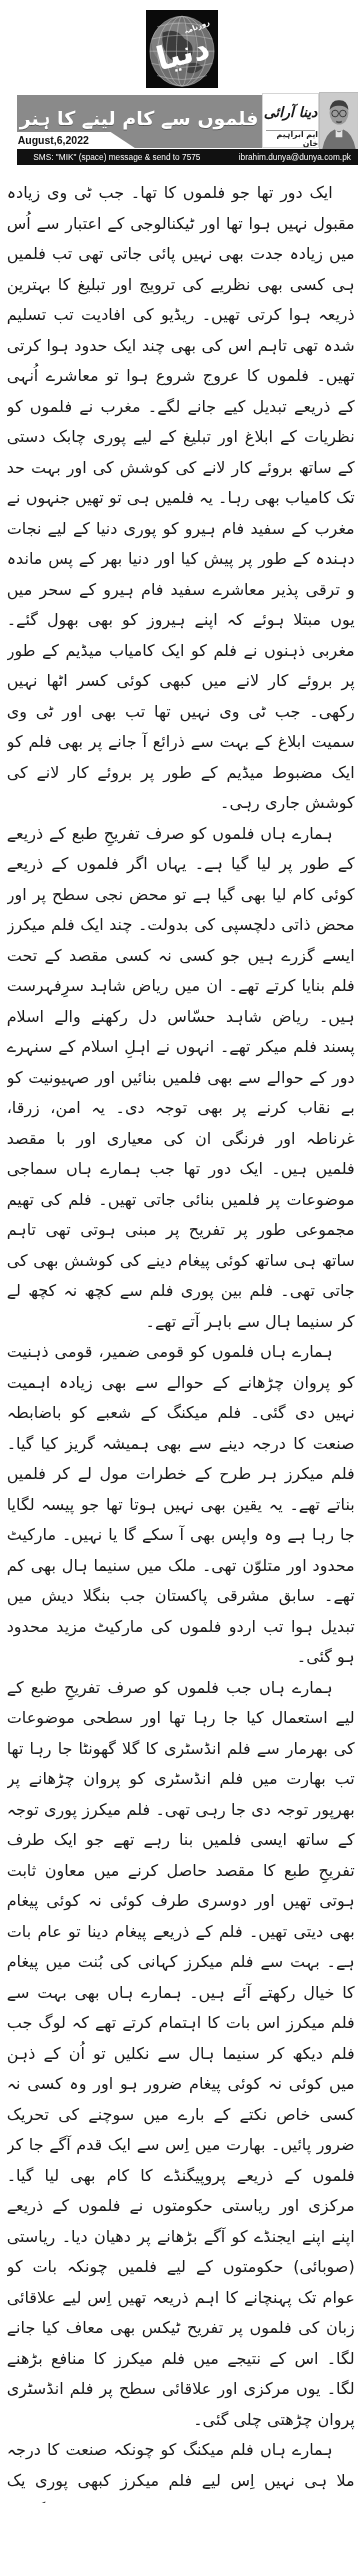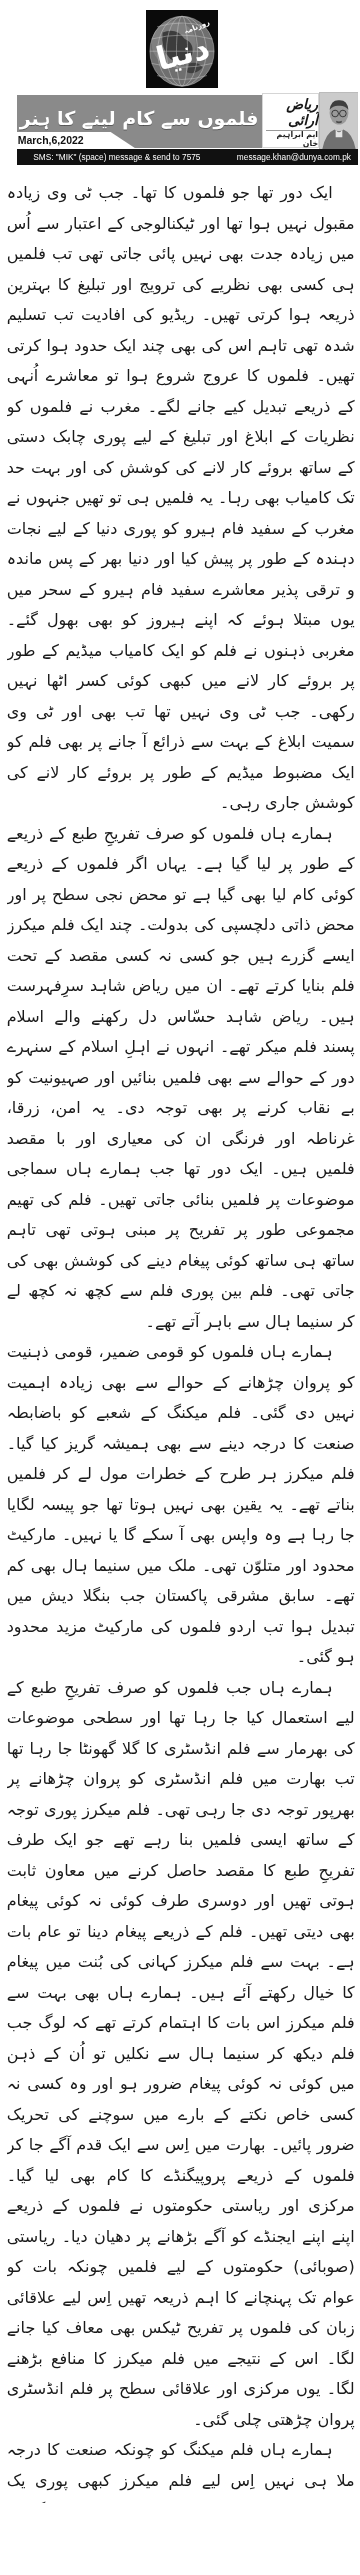--- a/index.html
+++ b/index.html
@@ -61,25 +61,25 @@
       <text x="92" y="34" font-size="13" fill="#ffffff" text-anchor="middle" transform="rotate(-22 92 30)" font-weight="bold">روزنامہ</text>
       <text x="67" y="98" font-size="58" fill="#ffffff" text-anchor="middle" font-weight="bold" transform="rotate(-14 65 80)">دنیا</text>
     </svg>
   </div>
 
   <div class="title-bar">
     <div class="title-text">فلموں سے کام لینے کا ہنر</div>
   </div>
 
   <div class="date-tab">
-    <span class="date-text">March,6,2022</span>
+    <span class="date-text">August,6,2022</span>
   </div>
 
   <div class="column-box">
-    <div class="column-label">ریاض آرائی</div>
+    <div class="column-label">دینا آرائی</div>
     <div class="column-rule"></div>
     <div class="author-name">ایم ابراہیم خان</div>
   </div>
 
   <div class="photo">
     <svg width="38" height="56" viewBox="0 0 68 101">
       <rect width="68" height="101" fill="#d7d7d7"></rect>
       <rect width="68" height="101" fill="#b9b9b9" opacity="0.4"></rect>
       <ellipse cx="34" cy="36" rx="17" ry="21" fill="#9a9a9a"></ellipse>
       <path d="M17 30 Q20 12 34 13 Q49 12 51 30 Q44 22 34 23 Q24 22 17 30 Z" fill="#3d3d3d"></path>
@@ -89,21 +89,21 @@
         <path d="M33 37 h2"></path>
       </g>
       <path d="M29 50 Q34 53 39 50 L39 53 Q34 56 29 53 Z" fill="#4a4a4a"></path>
       <path d="M4 101 Q10 72 26 66 Q34 72 42 66 Q58 72 64 101 Z" fill="#707070"></path>
       <path d="M28 66 Q34 76 40 66 L40 80 L28 80 Z" fill="#e4e4e4"></path>
     </svg>
   </div>
 
   <div class="contact-bar">
     <span>SMS: "MIK" (space) message &amp; send to 7575</span>
-    <span>message.khan@dunya.com.pk</span>
+    <span>ibrahim.dunya@dunya.com.pk</span>
   </div>
 
   <div class="article">
       <p>ایک دور تھا جو فلموں کا تھا۔ جب ٹی وی زیادہ مقبول نہیں ہوا تھا اور ٹیکنالوجی کے اعتبار سے اُس میں زیادہ جدت بھی نہیں پائی جاتی تھی تب فلمیں ہی کسی بھی نظریے کی ترویج اور تبلیغ کا بہترین ذریعہ ہوا کرتی تھیں۔ ریڈیو کی افادیت تب تسلیم شدہ تھی تاہم اس کی بھی چند ایک حدود ہوا کرتی تھیں۔ فلموں کا عروج شروع ہوا تو معاشرے اُنہی کے ذریعے تبدیل کیے جانے لگے۔ مغرب نے فلموں کو نظریات کے ابلاغ اور تبلیغ کے لیے پوری چابک دستی کے ساتھ بروئے کار لانے کی کوشش کی اور بہت حد تک کامیاب بھی رہا۔ یہ فلمیں ہی تو تھیں جنہوں نے مغرب کے سفید فام ہیرو کو پوری دنیا کے لیے نجات دہندہ کے طور پر پیش کیا اور دنیا بھر کے پس ماندہ و ترقی پذیر معاشرے سفید فام ہیرو کے سحر میں یوں مبتلا ہوئے کہ اپنے ہیروز کو بھی بھول گئے۔ مغربی ذہنوں نے فلم کو ایک کامیاب میڈیم کے طور پر بروئے کار لانے میں کبھی کوئی کسر اٹھا نہیں رکھی۔ جب ٹی وی نہیں تھا تب بھی اور ٹی وی سمیت ابلاغ کے بہت سے ذرائع آ جانے پر بھی فلم کو ایک مضبوط میڈیم کے طور پر بروئے کار لانے کی کوشش جاری رہی۔</p>
       <p>ہمارے ہاں فلموں کو صرف تفریحِ طبع کے ذریعے کے طور پر لیا گیا ہے۔ یہاں اگر فلموں کے ذریعے کوئی کام لیا بھی گیا ہے تو محض نجی سطح پر اور محض ذاتی دلچسپی کی بدولت۔ چند ایک فلم میکرز ایسے گزرے ہیں جو کسی نہ کسی مقصد کے تحت فلم بنایا کرتے تھے۔ ان میں ریاض شاہد سرِفہرست ہیں۔ ریاض شاہد حسّاس دل رکھنے والے اسلام پسند فلم میکر تھے۔ انہوں نے اہلِ اسلام کے سنہرے دور کے حوالے سے بھی فلمیں بنائیں اور صہیونیت کو بے نقاب کرنے پر بھی توجہ دی۔ یہ امن، زرقا، غرناطہ اور فرنگی ان کی معیاری اور با مقصد فلمیں ہیں۔ ایک دور تھا جب ہمارے ہاں سماجی موضوعات پر فلمیں بنائی جاتی تھیں۔ فلم کی تھیم مجموعی طور پر تفریح پر مبنی ہوتی تھی تاہم ساتھ ہی ساتھ کوئی پیغام دینے کی کوشش بھی کی جاتی تھی۔ فلم بین پوری فلم سے کچھ نہ کچھ لے کر سنیما ہال سے باہر آتے تھے۔</p>
       <p>ہمارے ہاں فلموں کو قومی ضمیر، قومی ذہنیت کو پروان چڑھانے کے حوالے سے بھی زیادہ اہمیت نہیں دی گئی۔ فلم میکنگ کے شعبے کو باضابطہ صنعت کا درجہ دینے سے بھی ہمیشہ گریز کیا گیا۔ فلم میکرز ہر طرح کے خطرات مول لے کر فلمیں بناتے تھے۔ یہ یقین بھی نہیں ہوتا تھا جو پیسہ لگایا جا رہا ہے وہ واپس بھی آ سکے گا یا نہیں۔ مارکیٹ محدود اور متلوّن تھی۔ ملک میں سنیما ہال بھی کم تھے۔ سابق مشرقی پاکستان جب بنگلا دیش میں تبدیل ہوا تب اردو فلموں کی مارکیٹ مزید محدود ہو گئی۔</p>
       <p>ہمارے ہاں جب فلموں کو صرف تفریحِ طبع کے لیے استعمال کیا جا رہا تھا اور سطحی موضوعات کی بھرمار سے فلم انڈسٹری کا گلا گھونٹا جا رہا تھا تب بھارت میں فلم انڈسٹری کو پروان چڑھانے پر بھرپور توجہ دی جا رہی تھی۔ فلم میکرز پوری توجہ کے ساتھ ایسی فلمیں بنا رہے تھے جو ایک طرف تفریحِ طبع کا مقصد حاصل کرنے میں معاون ثابت ہوتی تھیں اور دوسری طرف کوئی نہ کوئی پیغام بھی دیتی تھیں۔ فلم کے ذریعے پیغام دینا تو عام بات ہے۔ بہت سے فلم میکرز کہانی کی بُنت میں پیغام کا خیال رکھتے آئے ہیں۔ ہمارے ہاں بھی بہت سے فلم میکرز اس بات کا اہتمام کرتے تھے کہ لوگ جب فلم دیکھ کر سنیما ہال سے نکلیں تو اُن کے ذہن میں کوئی نہ کوئی پیغام ضرور ہو اور وہ کسی نہ کسی خاص نکتے کے بارے میں سوچنے کی تحریک ضرور پائیں۔ بھارت میں اِس سے ایک قدم آگے جا کر فلموں کے ذریعے پروپیگنڈے کا کام بھی لیا گیا۔ مرکزی اور ریاستی حکومتوں نے فلموں کے ذریعے اپنے اپنے ایجنڈے کو آگے بڑھانے پر دھیان دیا۔ ریاستی (صوبائی) حکومتوں کے لیے فلمیں چونکہ بات کو عوام تک پہنچانے کا اہم ذریعہ تھیں اِس لیے علاقائی زبان کی فلموں پر تفریح ٹیکس بھی معاف کیا جانے لگا۔ اس کے نتیجے میں فلم میکرز کا منافع بڑھنے لگا۔ یوں مرکزی اور علاقائی سطح پر فلم انڈسٹری پروان چڑھتی چلی گئی۔</p>
       <p>ہمارے ہاں فلم میکنگ کو چونکہ صنعت کا درجہ ملا ہی نہیں اِس لیے فلم میکرز کبھی پوری یک سُوئی کے ساتھ کام نہیں کر سکے۔ فلم میکنگ کے تمام پہلو سکھانے والے ادارے بھی نہیں تھے۔ لے دے کر ایک پی ٹی وی اکیڈمی تھی جس میں چند خوش نصیب ہی داخلہ لے پاتے تھے۔ نجی سطح پر کام کرنے والے بہت تھے مگر سچ یہ ہے کہ اس طور کام ہوتا نہیں۔ اس کا نتیجہ بھی ہمارے سامنے ہے۔ ایک دور تھا کہ پاکستان میں فلمیں بہت شوق سے دیکھی جاتی تھیں۔ تب حکومت کی تھوڑی توجہ اور فلم میکنگ سے وابستہ افراد کے دلچسپی لینے پر فلم میکنگ کو صنعت کی سی حیثیت مل سکتی تھی، کام ڈھنگ سے کیا جا سکتا تھا مگر ایسا نہ ہوا۔ فلم میکرز اپنے طور پر کام کرتے رہے۔ مسابقت کے نام پر ایک دوسرے کو نیچا دکھانے کی ذہنیت ہمیشہ اپنا گھناؤنا کردار ادا کرتی رہی۔</p>
     </div>
 

